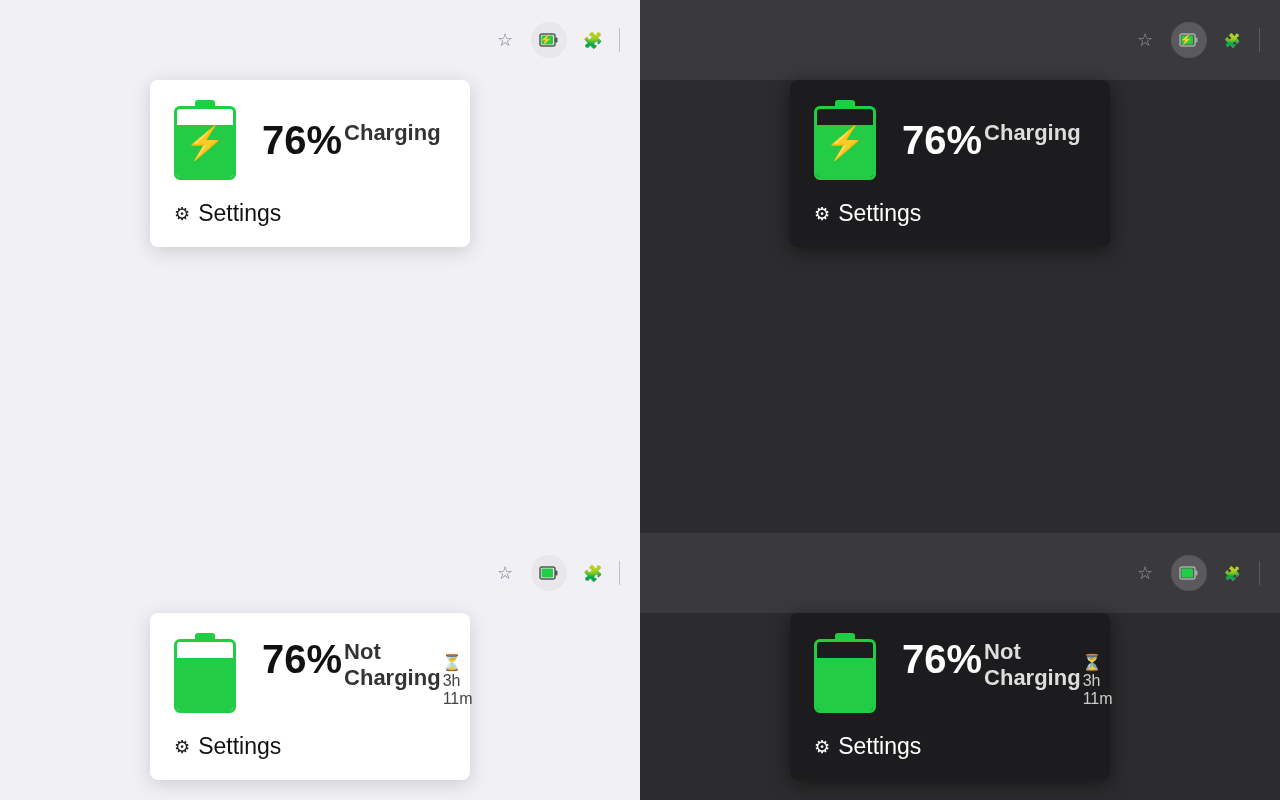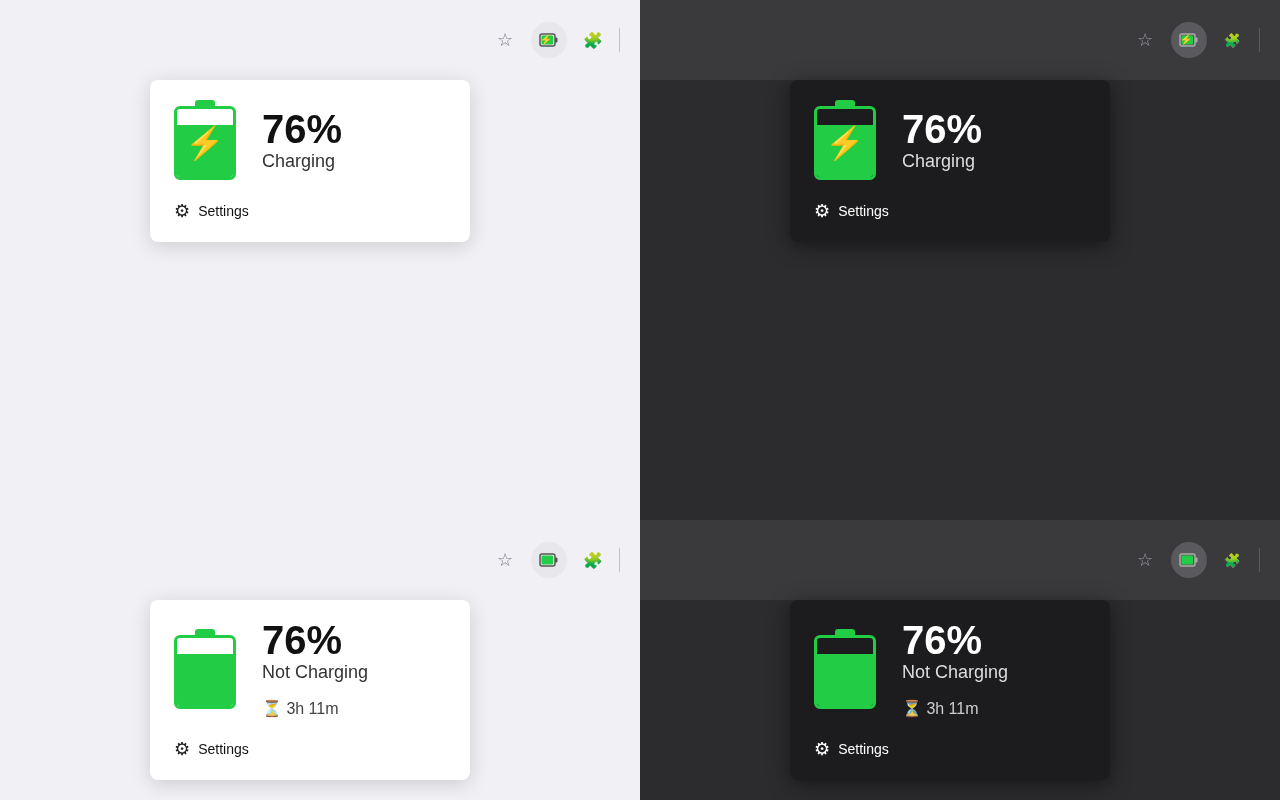--- a/index.html
+++ b/index.html
@@ -193,39 +193,39 @@
       z-index: 2;
     }
 
     .battery-bolt-dark {
       color: #888;
     }
 
     
     .battery-info {
       display: flex;
-      flex-direction: column;
+      flex-direction: row;
       gap: 2px;
     }
 
     .battery-percent {
       font-size: 40px;
       font-weight: 700;
       color: #111;
       line-height: 1;
     }
 
     .battery-percent-dark {
       color: #ffffff;
     }
 
     .battery-status {
-      font-size: 18px;
+      font-size: 22px;
       color: #333;
-      font-weight: 400;
+      font-weight: 700;
     }
 
     .battery-status-dark {
       color: #dddddd;
     }
 
     .battery-time {
       font-size: 16px;
       color: #444;
       margin-top: 14px;
@@ -245,21 +245,21 @@
     .settings-icon {
       font-size: 18px;
       color: #222;
     }
 
     .settings-icon-dark {
       color: #ffffff;
     }
 
     .settings-label {
-      font-size: 14px;
+      font-size: 23px;
       font-weight: 500;
       color: #111;
     }
 
     .settings-label-dark {
       color: #ffffff;
     }
 
     
     .top-section {

